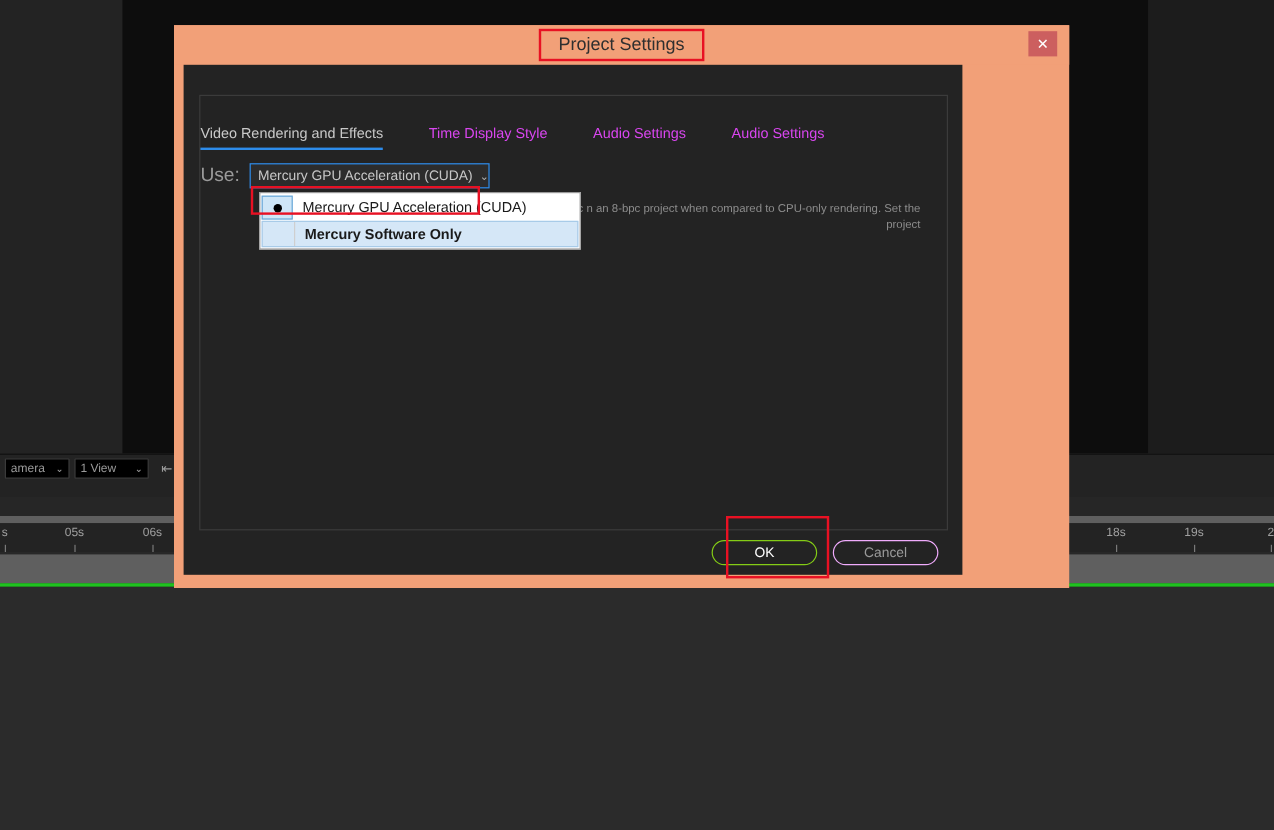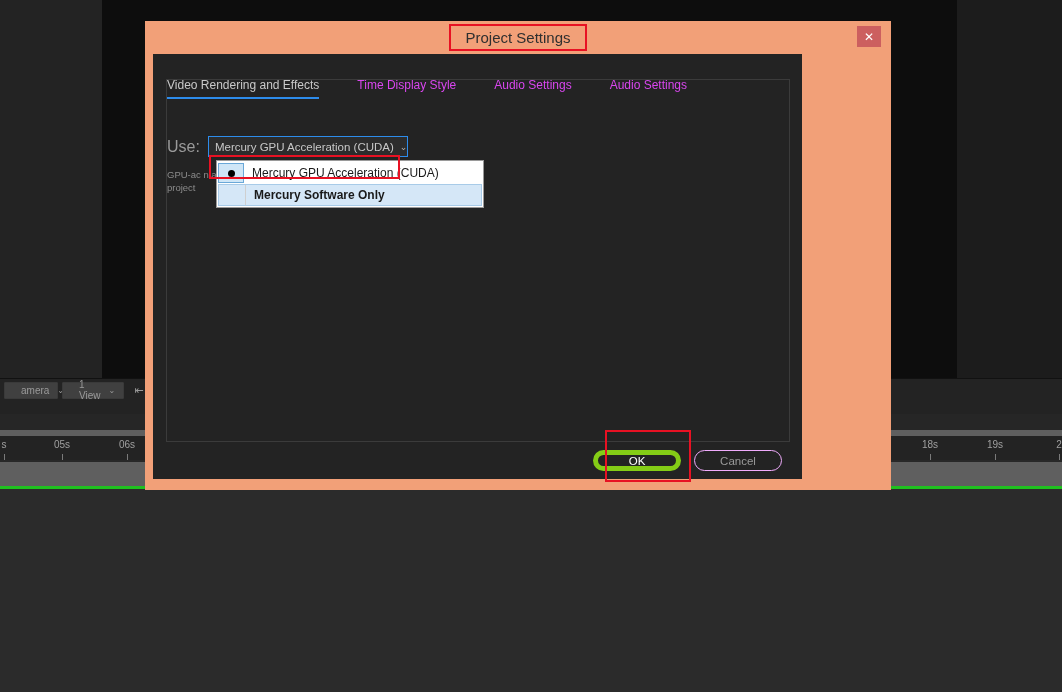--- a/index.html
+++ b/index.html
@@ -54,26 +54,26 @@
     background: #232323;
     border-top: 1px solid #111;
     display: flex;
     align-items: center;
   }
   .tool-dropdown {
     height: 17px;
     display: flex;
     align-items: center;
     justify-content: space-between;
-    background: #404040;
+    background: #000000;
     border: 1px solid #3a3a3a;
     border-radius: 1px;
     color: #9a9a9a;
     font-size: 10px;
-    padding: 0 16px;
+    padding: 0 4px;
     margin-left: 4px;
     box-sizing: border-box;
   }
   .tool-dropdown .chev {
     font-size: 8px;
     margin-left: 8px;
     color: #9a9a9a;
   }
   #tool-camera { width: 54px; }
   #tool-view { width: 62px; }
@@ -152,20 +152,21 @@
   }
 
   
   #project-settings-dialog {
     position: absolute;
     left: 145px; top: 21px;
     width: 746px;
     height: 469px;
     background: #f2a078;
     box-sizing: border-box;
+    text-align: right;
   }
   #dialog-titlebar {
     position: relative;
     height: 33px;
     width: 100%;
     background: #f2a078;
   }
   #dialog-title-wrap {
     position: absolute;
     left: 0; right: 0; top: 0;
@@ -208,21 +209,21 @@
     width: 624px;
     height: 363px;
     border: 1px solid #3b3b3b;
     background: #232323;
     box-sizing: border-box;
   }
 
   
   #tab-bar {
     position: absolute;
-    left: 14px; top: 24px;
+    left: 14px; top: 50px;
     height: 26px;
     display: flex;
     align-items: flex-start;
   }
   .tab-item {
     font-size: 12px;
     color: #d946ef;
     padding: 0 0 5px 0;
     margin-right: 38px;
     cursor: pointer;
@@ -338,21 +339,21 @@
     height: 21px;
     border-radius: 11px;
     display: flex;
     align-items: center;
     justify-content: center;
     font-size: 11.5px;
     cursor: pointer;
     box-sizing: border-box;
   }
   #ok-button {
-    border: 5px solid #84cc16;
+    border: 1px solid #84cc16;
     color: #ffffff;
     background: #232323;
     margin-right: 13px;
   }
   #cancel-button {
     border: 1px solid #f0abfc;
     color: #9a9a9a;
     background: #232323;
   }
 

